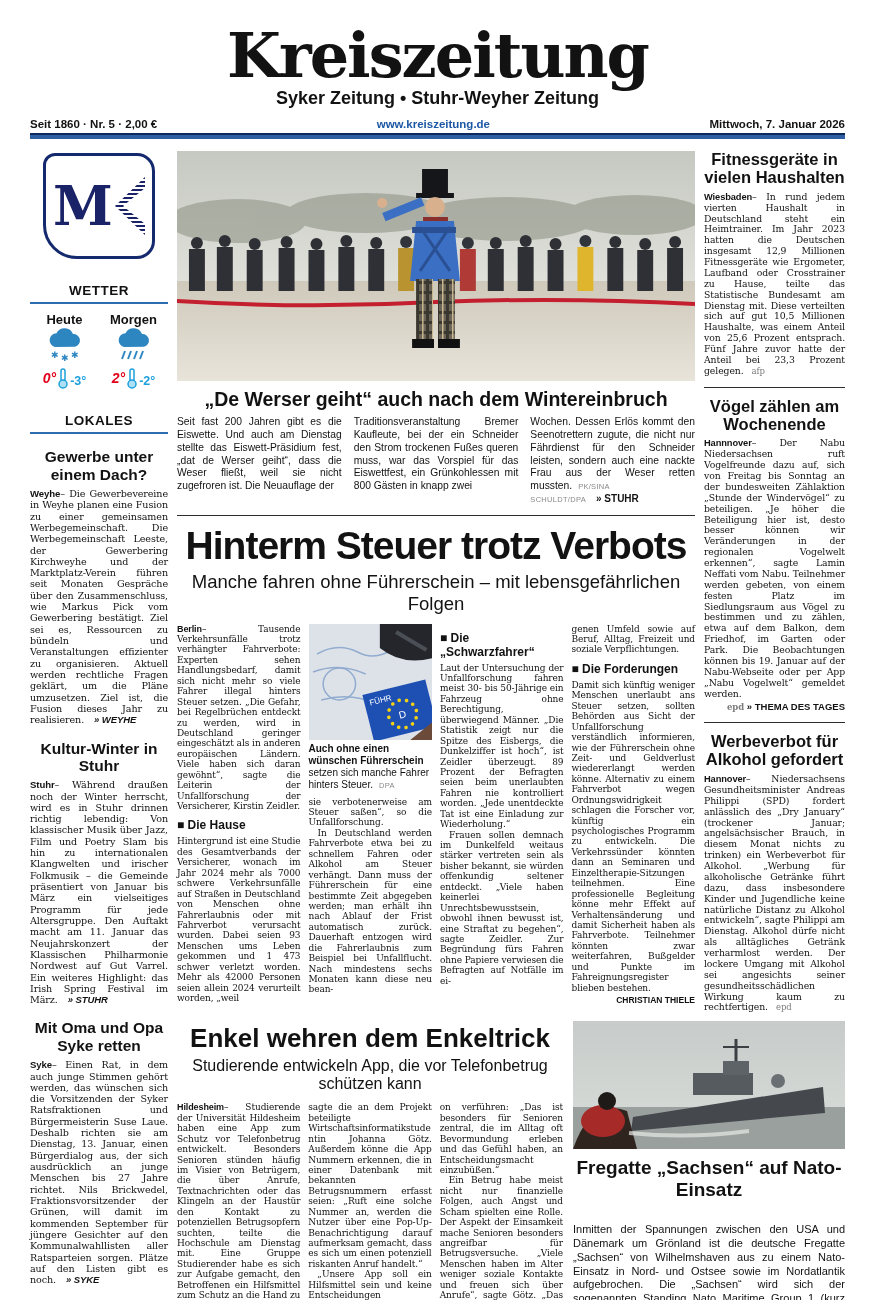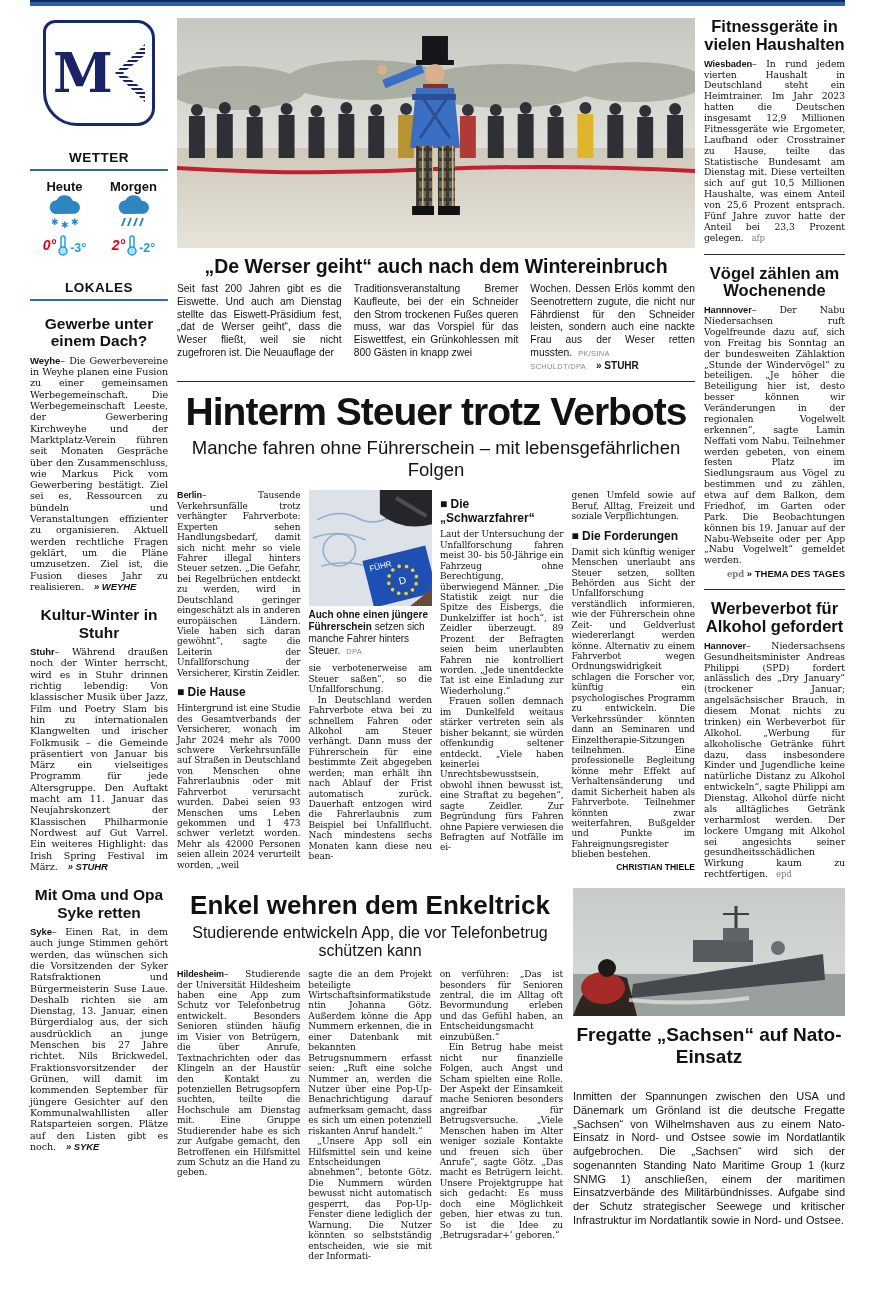--- a/index.html
+++ b/index.html
@@ -75,20 +75,29 @@
   .cols3 > div{flex:1;min-width:0;}
   .freg-photo{width:100%;height:128px;display:block;}
   .freg-head{font-weight:700;font-size:19px;text-align:center;margin:8px 0 22px;}
   .freg-body{font-size:11px;line-height:1.25;text-align:justify;}
 </style>
 </head>
 <body>
 
 <div class="page">
 
+  <div class="header">
+    <h1 class="masthead">Kreiszeitung</h1>
+    <div class="masthead-sub">Syker Zeitung • Stuhr-Weyher Zeitung</div>
+    <div class="infobar">
+      <span>Seit 1860 · Nr. 5 · 2,00 €</span>
+      <span class="url">www.kreiszeitung.de</span>
+      <span>Mittwoch, 7. Januar 2026</span>
+    </div>
+  </div>
   <div class="toprule"></div>
 
   <div class="grid">
 
     <aside class="col-left">
       <div class="logo-box">
         <span class="logo-m">M</span>
         <svg width="30" height="58" viewBox="0 0 30 58">
           <defs>
               <pattern id="hatch" width="4" height="4" patternUnits="userSpaceOnUse">
@@ -290,21 +299,21 @@
                       <circle cx="85" cy="102" r="1.8"></circle>
                       <circle cx="80" cy="97" r="1.8"></circle>
                     <circle cx="78" cy="90" r="1.8"></circle>
                       <circle cx="80" cy="83" r="1.8"></circle>
                       <circle cx="85" cy="78" r="1.8"></circle>
                   </g>
                   <text x="88" y="94" font-size="10" fill="#fff" font-family="Liberation Sans,sans-serif">D</text>
                 </g>
                 <path d="M100 116 l22 -18 v18 z" fill="#6b4a3a"></path>
               </svg>
-              <div class="inset-cap"><b>Auch ohne einen jüngere Führerschein</b><span> setzen sich manche Fahrer hinters Steuer.</span><span class="credit">DPA</span></div>
+              <div class="inset-cap"><b>Auch ohne einen wünschen Führerschein</b><span> setzen sich manche Fahrer hinters Steuer.</span><span class="credit">DPA</span></div>
               <p class="serif art-body" style="margin:0">sie verbotenerweise am Steuer saßen“, so die Unfallforschung.</p>
               <p class="serif art-body p2">In Deutschland werden Fahrverbote etwa bei zu schnellem Fahren oder Alkohol am Steuer verhängt. Dann muss der Führerschein für eine bestimmte Zeit abgegeben werden; man erhält ihn nach Ablauf der Frist automatisch zurück. Dauerhaft entzogen wird die Fahrerlaubnis zum Beispiel bei Unfallflucht. Nach mindestens sechs Monaten kann diese neu bean-</p>
             </div>
             <div>
               <div class="subhead">■ Die „Schwarzfahrer“</div>
               <p class="serif art-body" style="margin:0">Laut der Untersuchung der Unfallforschung fahren meist 30- bis 50-Jährige ein Fahrzeug ohne Berechtigung, überwiegend Männer. „Die Statistik zeigt nur die Spitze des Eisbergs, die Dunkelziffer ist hoch“, ist Zeidler überzeugt. 89 Prozent der Befragten seien beim unerlaubten Fahren nie kontrolliert worden. „Jede unentdeckte Tat ist eine Einladung zur Wiederholung.“</p>
               <p class="serif art-body p2">Frauen sollen demnach im Dunkelfeld weitaus stärker vertreten sein als bisher bekannt, sie würden offenkundig seltener entdeckt. „Viele haben keinerlei Unrechtsbewusstsein, obwohl ihnen bewusst ist, eine Straftat zu begehen“, sagte Zeidler. Zur Begründung fürs Fahren ohne Papiere verwiesen die Befragten auf Notfälle im ei-</p>
             </div>
             <div>
               <p class="serif art-body" style="margin:0">genen Umfeld sowie auf Beruf, Alltag, Freizeit und soziale Verpflichtungen.</p>

